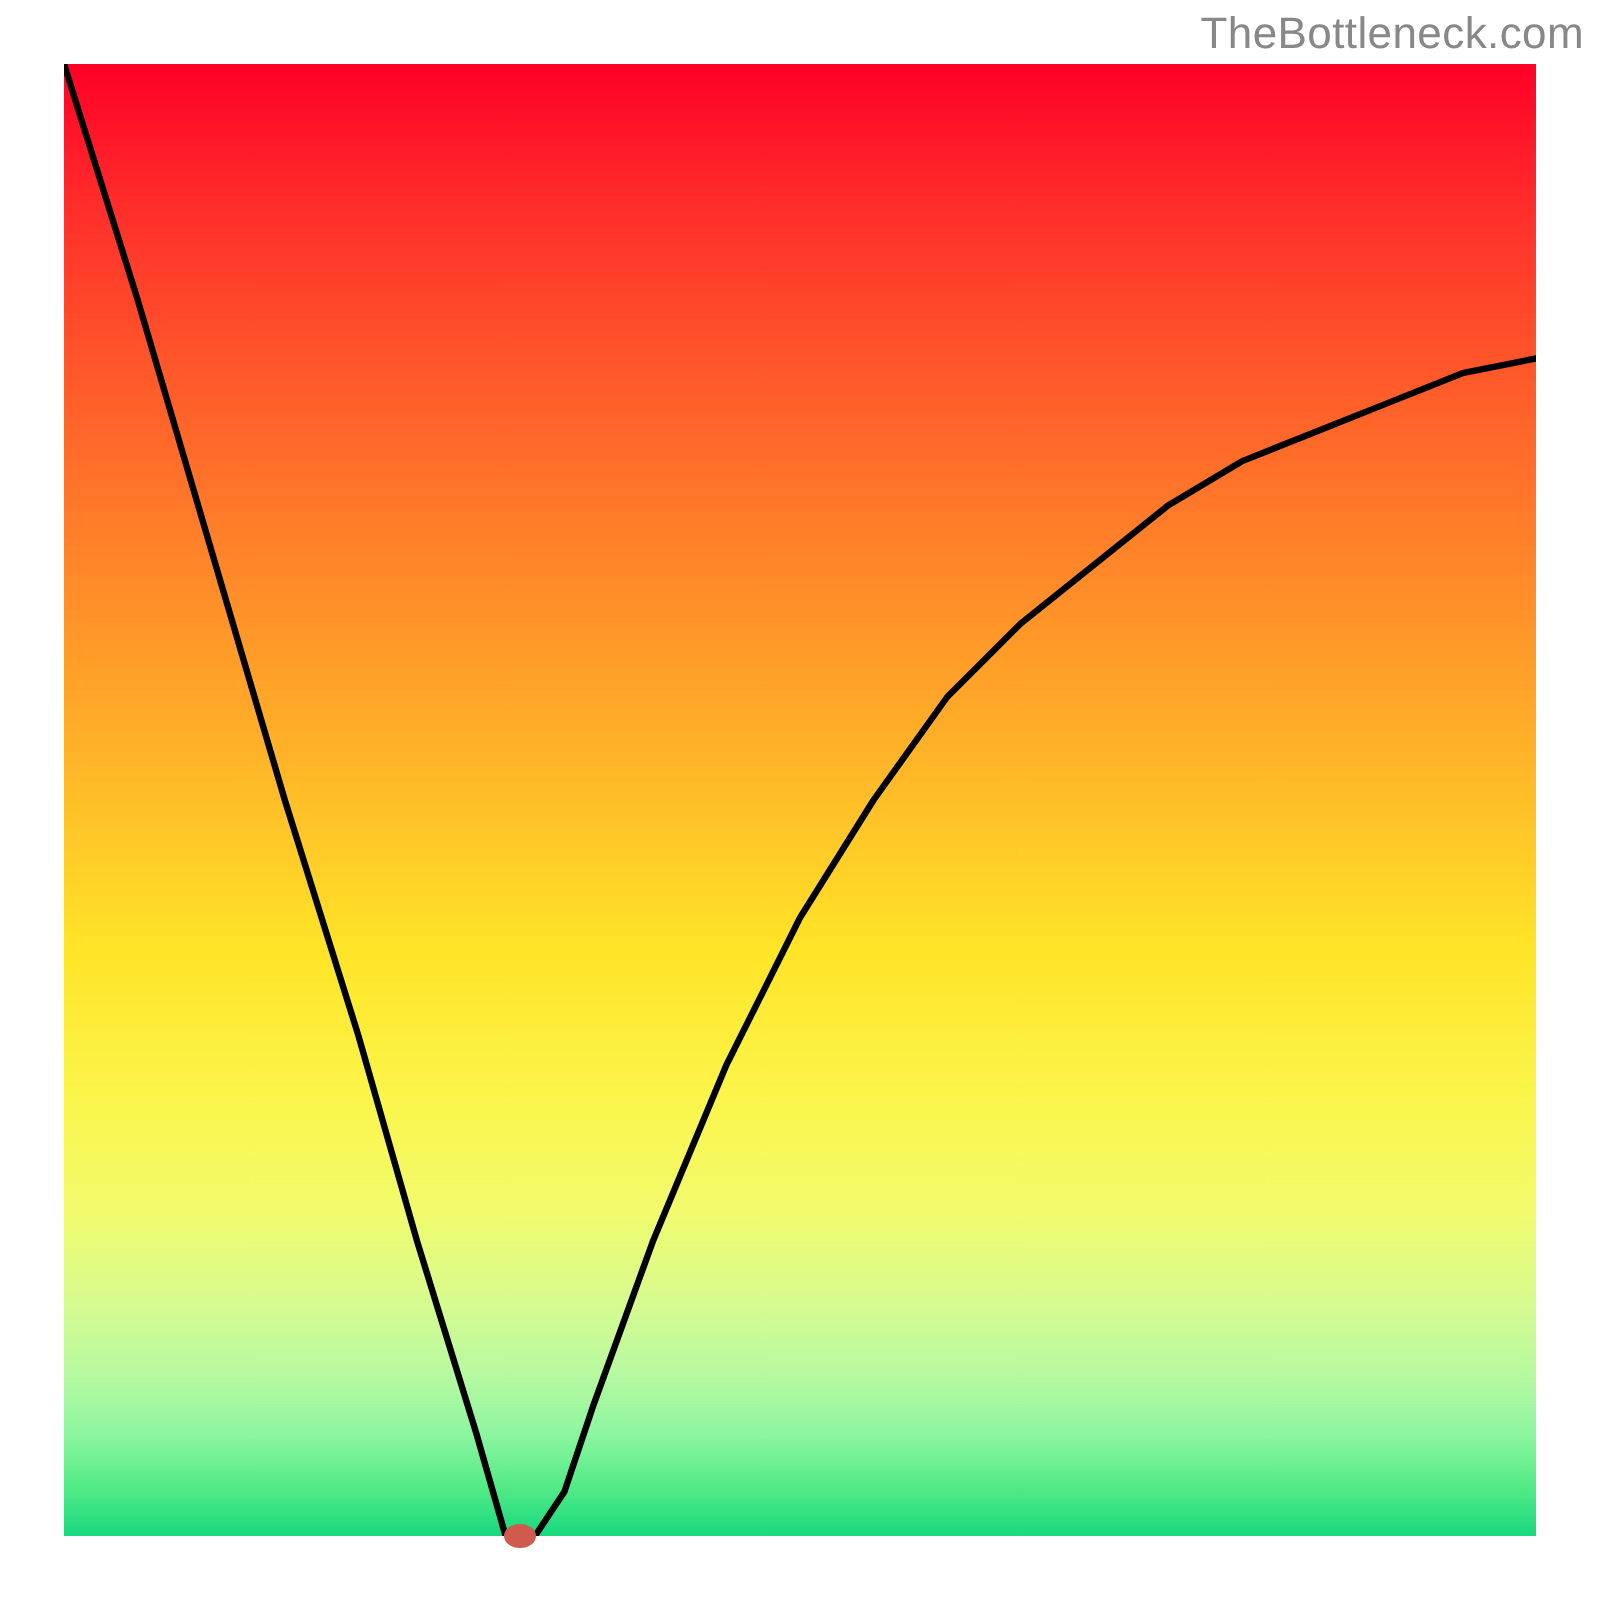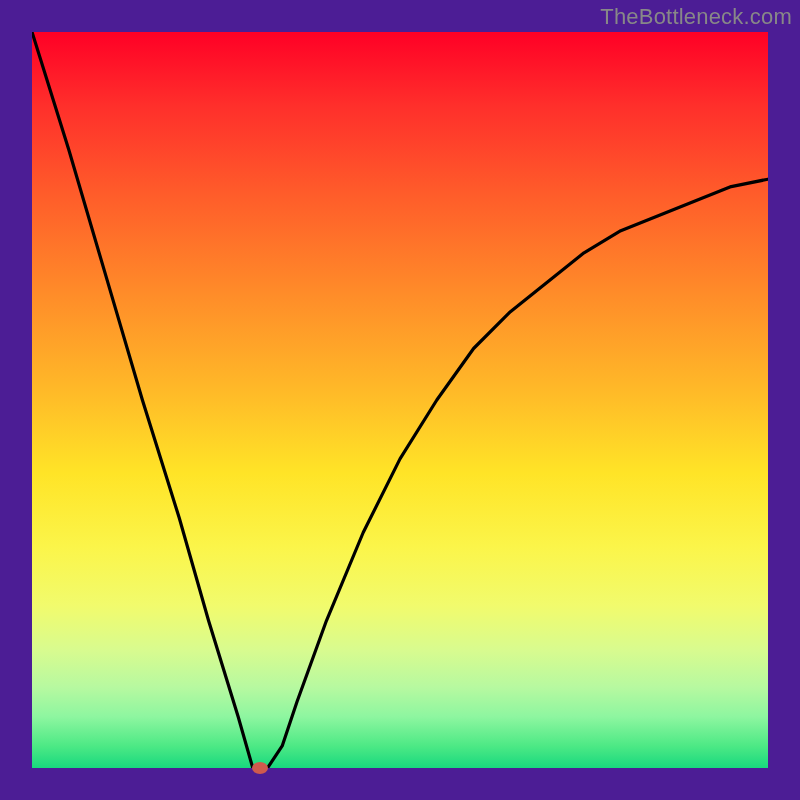--- a/index.html
+++ b/index.html
@@ -8,21 +8,21 @@
     width: 800px;
     height: 800px;
     background: #000;
     overflow: hidden;
     font-family: Arial, Helvetica, sans-serif;
   }
   .frame {
     position: relative;
     width: 800px;
     height: 800px;
-    background: #4c1d95;
+    background: #ffffff;
   }
   .plot-area {
     position: absolute;
     left: 32px;
     top: 32px;
     width: 736px;
     height: 736px;
     
     background: linear-gradient(
       to bottom,

